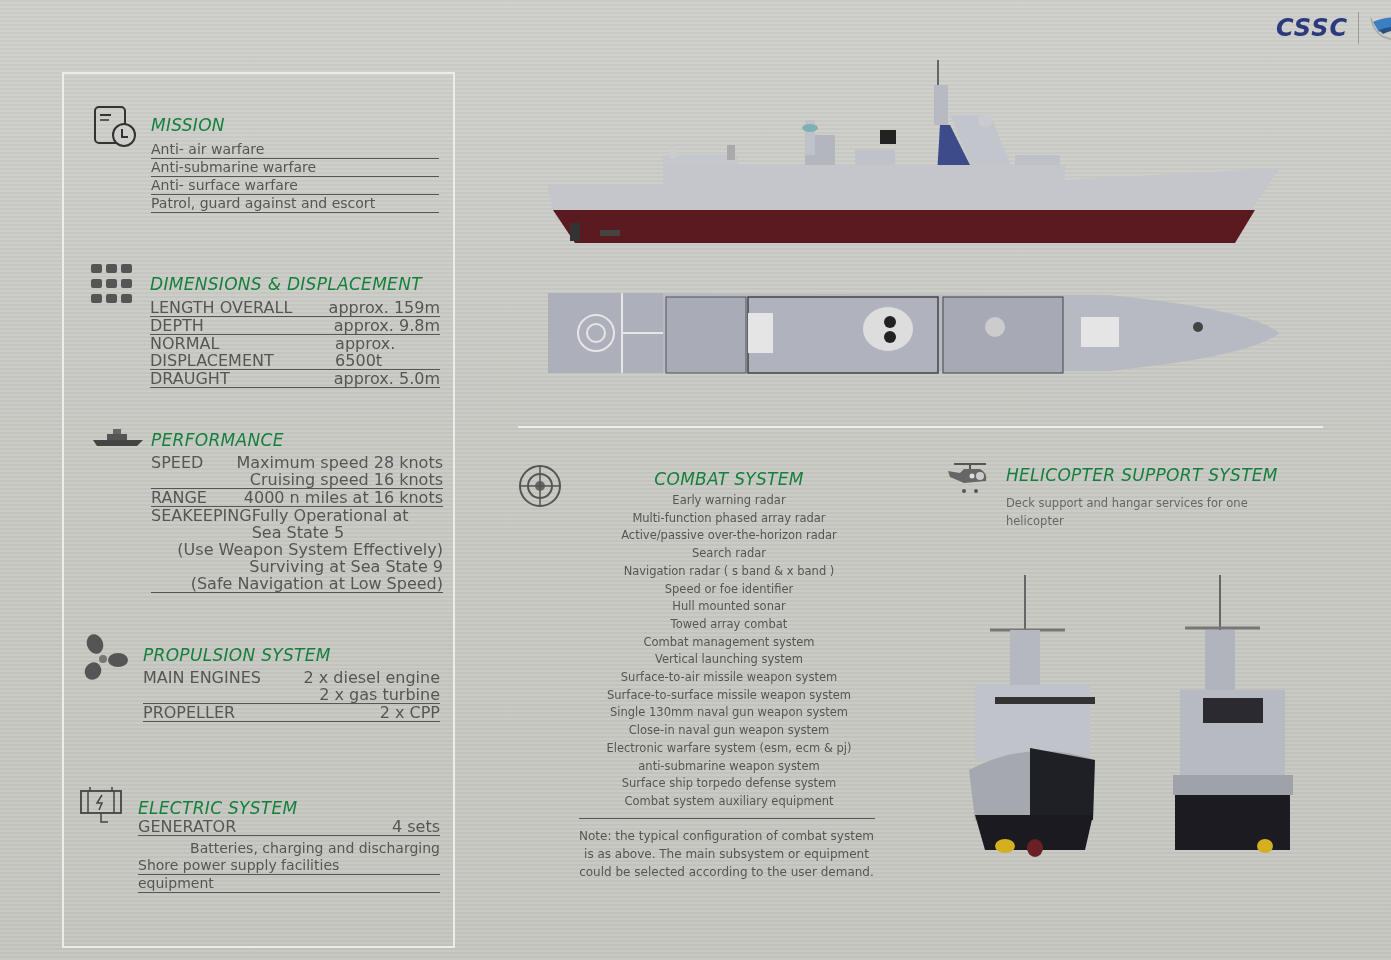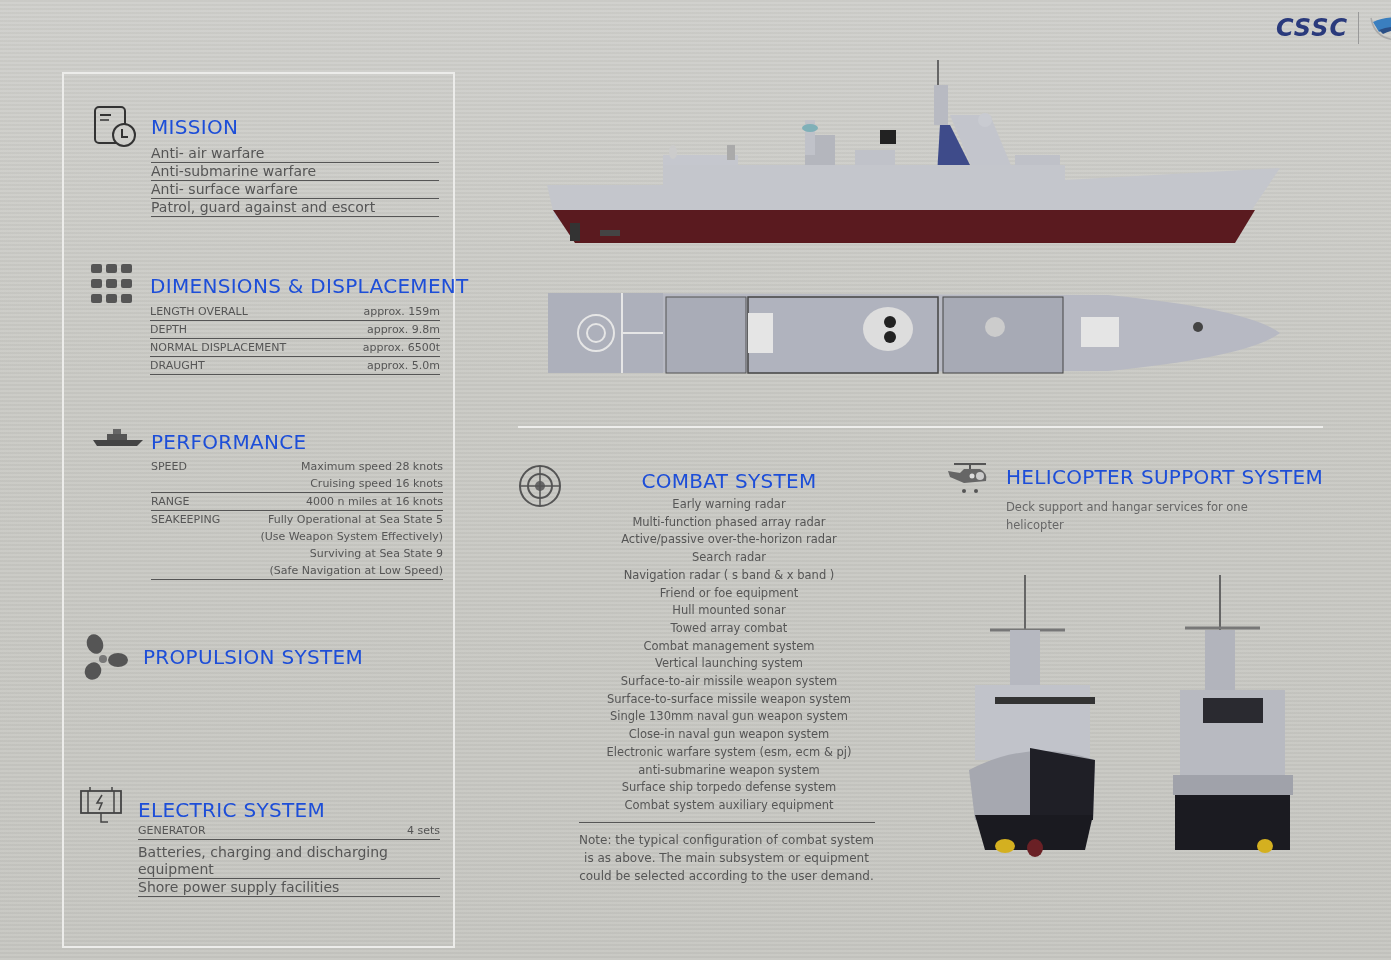--- a/index.html
+++ b/index.html
@@ -2,24 +2,24 @@
 <html><head>
 <meta charset="utf-8">
 <style>
   html,body{margin:0;padding:0;}
   body{width:1391px;height:960px;position:relative;overflow:hidden;
     background:linear-gradient(180deg,#cfcfcb 0%,#c9c9c4 40%,#c6c6c1 100%);
     font-family:"DejaVu Sans", sans-serif;color:#3a3a3a;}
   .grain{position:absolute;inset:0;background:repeating-linear-gradient(0deg,rgba(255,255,255,0.05) 0 2px,rgba(0,0,0,0.025) 2px 4px);pointer-events:none;}
   .panel{position:absolute;left:62px;top:72px;width:393px;height:876px;border:2px solid #ececea;box-sizing:border-box;}
   .section{position:absolute;}
-  .sec-title{font-size:20px;letter-spacing:0.3px;color:#1d4ed8;white-space:nowrap;}
+  .sec-title{font-size:17px;letter-spacing:0.3px;color:#15803d;white-space:nowrap;font-style:italic;}
   .line{font-size:14px;color:#555;white-space:nowrap;border-bottom:1.5px solid #555;line-height:16px;height:17px;}
-  .line.nob{border-bottom:none;}
-  .row{display:flex;justify-content:space-between;font-size:11px;color:#555;line-height:17px;}
+  .line.nob{border-bottom:none;text-align:right;}
+  .row{display:flex;justify-content:space-between;font-size:16px;color:#555;line-height:17px;}
   .row.b{border-bottom:1.5px solid #555;}
   .row .k{text-transform:uppercase;}
   .icon{position:absolute;}
   .logo{position:absolute;left:1276px;top:12px;display:flex;align-items:center;gap:10px;}
   .logo-text{font-family:"DejaVu Sans", sans-serif;font-weight:bold;font-style:italic;font-size:24px;color:#2a3a7c;letter-spacing:1px;}
   .logo-sep{width:1px;height:32px;background:#999;}
   .divider{position:absolute;left:518px;top:426px;width:805px;height:2px;background:#eeeeec;}
   .combat-list .item{font-size:11.5px;color:#555;line-height:17.7px;white-space:nowrap;}
   .note{font-size:12px;color:#555;line-height:18px;width:295px;}
 </style>
@@ -131,41 +131,55 @@
 </div>
 
 <svg class="icon" style="left:82px;top:633px" width="46" height="48" viewBox="0 0 46 48">
   <ellipse cx="13" cy="11" rx="8" ry="10" fill="#555" transform="rotate(-20 13 11)"></ellipse>
   <ellipse cx="36" cy="27" rx="10" ry="7" fill="#555"></ellipse>
   <ellipse cx="11" cy="38" rx="8" ry="9" fill="#555" transform="rotate(30 11 38)"></ellipse>
   <circle cx="21" cy="26" r="4" fill="#777"></circle>
 </svg>
 <div class="section" style="left:143px;top:645px;width:297px;">
   <div class="sec-title">PROPULSION SYSTEM</div>
+  <div style="margin-top:4px">
+    <div class="row">
+        <span>MAIN ENGINES</span>
+        <span>2 x diesel engine</span>
+      </div>
+    <div class="row b">
+        <span></span>
+        <span>2 x gas turbine</span>
+      </div>
+    <div class="row b">
+        <span>PROPELLER</span>
+        <span>2 x CPP</span>
+      </div>
+  </div>
 </div>
 
 <svg class="icon" style="left:80px;top:786px" width="44" height="40" viewBox="0 0 44 40">
   <rect x="1" y="5" width="40" height="22" fill="none" stroke="#444" stroke-width="1.8"></rect>
   <line x1="8" y1="5" x2="8" y2="27" stroke="#444" stroke-width="1.5"></line>
   <line x1="34" y1="5" x2="34" y2="27" stroke="#444" stroke-width="1.5"></line>
   <line x1="10" y1="1" x2="10" y2="5" stroke="#444" stroke-width="1.5"></line>
   <line x1="32" y1="1" x2="32" y2="5" stroke="#444" stroke-width="1.5"></line>
   <path d="M22 9 L17 17 L22 17 L19 24" stroke="#444" stroke-width="1.5" fill="none"></path>
   <path d="M21 27 L21 36 L28 36" stroke="#444" stroke-width="1.5" fill="none"></path>
 </svg>
 <div class="section" style="left:138px;top:798px;width:302px;">
   <div class="sec-title">ELECTRIC SYSTEM</div>
   <div style="">
     <div class="row b">
         <span>GENERATOR</span>
         <span>4 sets</span>
       </div>
     <div class="line nob" style="margin-top:4px">Batteries, charging and discharging</div>
+    <div class="line">Shore power supply facilities</div>
     <div class="line">equipment</div>
-    <div class="line">Shore power supply facilities</div>
   </div>
 </div>
 
 <svg style="position:absolute;left:545px;top:55px" width="735" height="190" viewBox="0 0 735 190">
 
   <line x1="393" y1="5" x2="393" y2="50" stroke="#666" stroke-width="2"></line>
   <rect x="389" y="30" width="14" height="40" fill="#b8bac2"></rect>
 
   <path d="M395 70 L405 70 L430 120 L392 120 Z" fill="#3e4b8a"></path>
   <path d="M405 60 L445 60 L470 120 L430 120 Z" fill="#c3c5cc"></path>
@@ -215,21 +229,21 @@
   <line x1="22" y1="2" x2="22" y2="42" stroke="#555" stroke-width="1.5"></line>
 </svg>
 <div class="section" style="left:579px;top:469px;width:300px;text-align:center;">
   <div class="sec-title">COMBAT SYSTEM</div>
   <div class="combat-list" style="margin-top:3px">
     <div class="item">Early warning radar</div>
     <div class="item">Multi-function phased array radar</div>
     <div class="item">Active/passive over-the-horizon radar</div>
     <div class="item">Search radar</div>
     <div class="item">Navigation radar ( s band &amp; x band )</div>
-    <div class="item">Friend or foe equipment</div>
+    <div class="item">Speed or foe identifier</div>
     <div class="item">Hull mounted sonar</div>
     <div class="item">Towed array combat</div>
     <div class="item">Combat management system</div>
     <div class="item">Vertical launching system</div>
     <div class="item">Surface-to-air missile weapon system</div>
     <div class="item">Surface-to-surface missile weapon system</div>
     <div class="item">Single 130mm naval gun weapon system</div>
     <div class="item">Close-in naval gun weapon system</div>
     <div class="item">Electronic warfare system (esm, ecm &amp; pj)</div>
     <div class="item">anti-submarine weapon system</div>

